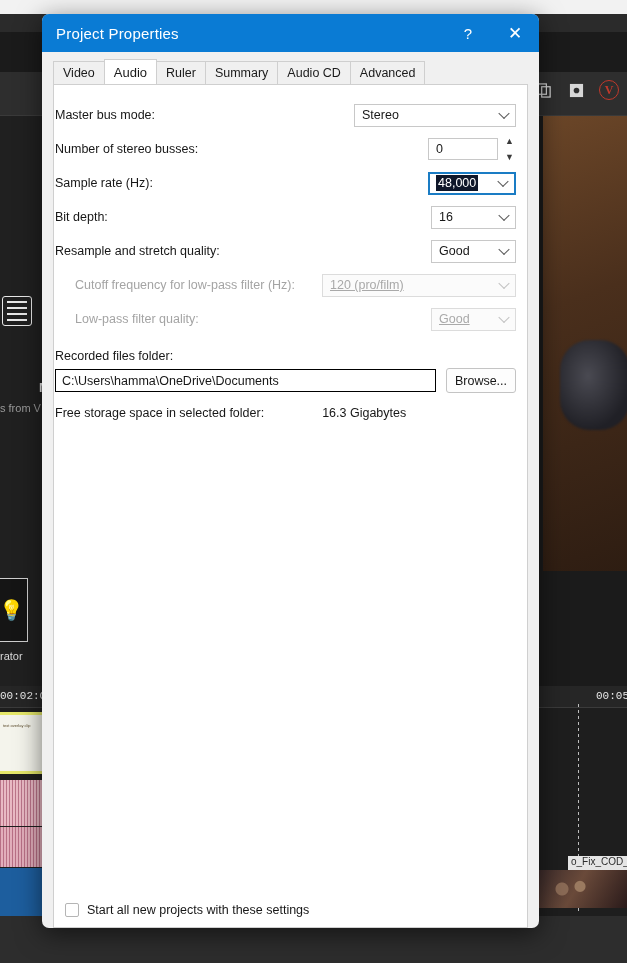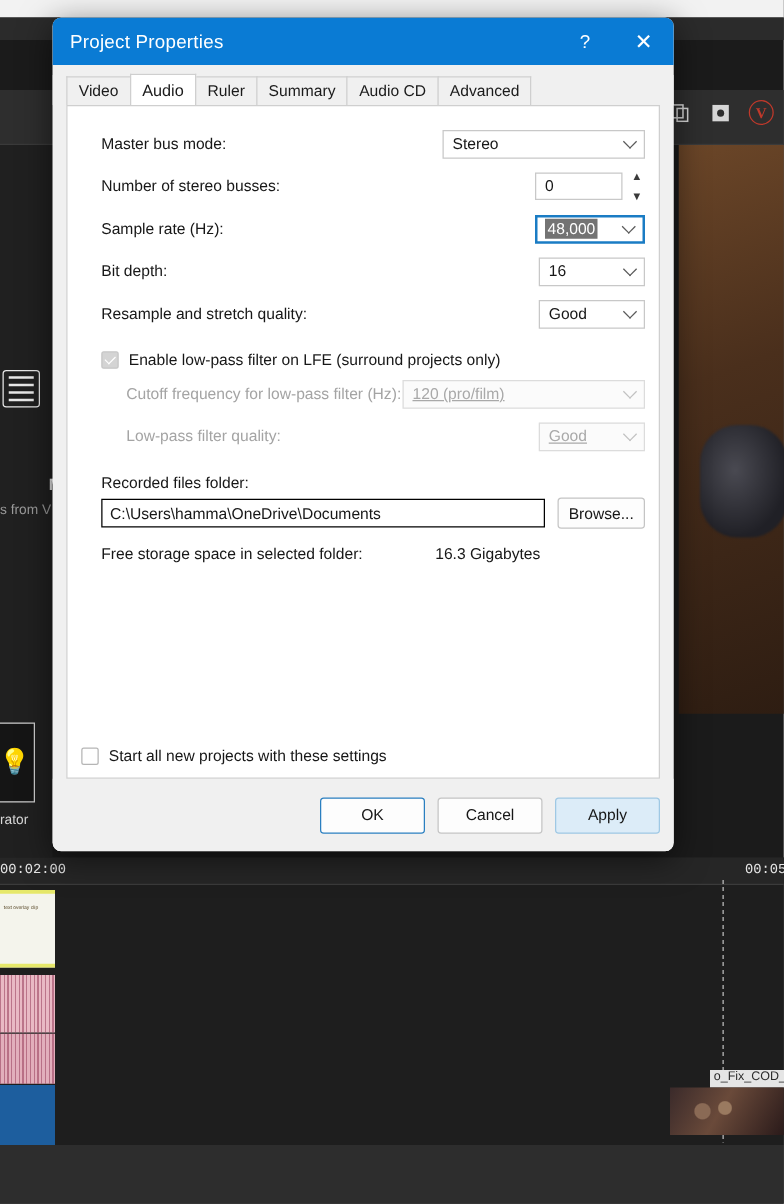--- a/index.html
+++ b/index.html
@@ -151,21 +151,21 @@
   }
 
   
   .taskbar {
     position: absolute; left: 0; top: 916px; width: 627px; height: 47px;
     background: #2d2d2d;
   }
 
   
   #dialog {
-    position: absolute; left: 42px; top: 14px; width: 497px; height: 667px;
+    position: absolute; left: 42px; top: 14px; width: 497px; height: 914px;
     background: #f0f0f0;
     border-radius: 7px;
     box-shadow: 0 6px 26px rgba(0,0,0,.55);
     overflow: hidden;
     display: flex; flex-direction: column;
   }
   .titlebar {
     height: 38px; background: #0a7bd4; flex: 0 0 38px;
     display: flex; align-items: center; position: relative;
   }
@@ -207,21 +207,21 @@
     z-index: 2;
     font-size: 13px;
   }
   .tabpage {
     flex: 1 1 auto;
     background: #ffffff;
     margin: 0 11px 0 11px;
     border: 1px solid #cfcfcf;
     border-top: 1px solid #cfcfcf;
     position: relative;
-    padding: 16px 11px 0 27px;
+    padding: 16px 11px 0 1px;
   }
 
   .row {
     display: flex; align-items: center;
     height: 28px; margin-bottom: 6px;
   }
   .lbl { font-size: 12.5px; color: #171717; flex: 1 1 auto; }
   .lbl.dim { color: #a4a4a4; }
 
   .combo {
@@ -240,21 +240,21 @@
   .combo.dim { color: #a9a9a9; border-color: #dcdcdc; background: #fbfbfb; text-decoration: underline; }
   .chev {
     position: absolute; right: 7px; top: 50%;
     width: 8px; height: 8px;
     border-right: 1.4px solid #5a5a5a;
     border-bottom: 1.4px solid #5a5a5a;
     transform: translateY(-70%) rotate(45deg);
   }
   .combo.dim .chev { border-color: #c2c2c2; }
   .sel-text {
-    background: #737373; color: #ffffff; padding: 1px 2px;
+    background: #0f172a; color: #ffffff; padding: 1px 2px;
   }
 
   .spin-wrap { display: flex; align-items: center; }
   .spinbox {
     width: 70px; height: 22px;
     border: 1px solid #c8c8c8; background: #ffffff;
     font-size: 12.5px; color: #171717;
     display: flex; align-items: center; padding-left: 7px;
   }
   .spin-arrows {
@@ -447,24 +447,20 @@
     </div>
 
     <div class="row">
       <span class="lbl">Resample and stretch quality:</span>
       <div class="combo" style="width:85px">
         <span>Good</span>
         <span class="chev"></span>
       </div>
     </div>
 
-    <div class="cb-row">
-      <span class="cbox checked-dim"></span>
-      <span class="cb-label">Enable low-pass filter on LFE (surround projects only)</span>
-    </div>
 
     <div class="row" style="padding-left:20px">
       <span class="lbl dim">Cutoff frequency for low-pass filter (Hz):</span>
       <div class="combo dim" style="width:194px">
         <span>120 (pro/film)</span>
         <span class="chev"></span>
       </div>
     </div>
 
     <div class="row" style="padding-left:20px">
@@ -485,18 +481,13 @@
       <span class="free-lbl">Free storage space in selected folder:</span>
       <span class="free-val">16.3 Gigabytes</span>
     </div>
 
     <div class="bottom-cb">
       <span class="cbox"></span>
       <span class="cb-label">Start all new projects with these settings</span>
     </div>
   </div>
 
-  <div class="buttonbar">
-    <div class="dbtn focused">OK</div>
-    <div class="dbtn">Cancel</div>
-    <div class="dbtn default">Apply</div>
-  </div>
 </div>
 
 </body></html>

